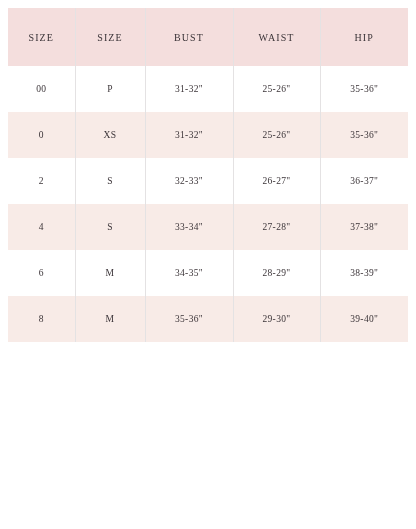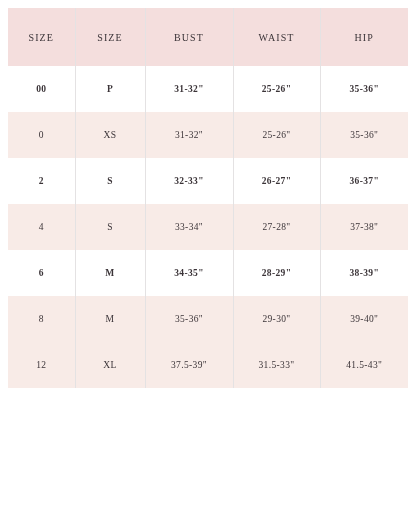--- a/index.html
+++ b/index.html
@@ -63,21 +63,20 @@
   }
 
   .size-chart tbody td {
     height: 46px;
     font-size: 9.5px;
     letter-spacing: 0.35px;
   }
 
   .size-chart tbody tr.row-light td {
     background: #ffffff;
-    font-weight: bold;
   }
 
   .size-chart tbody tr.row-tint td {
     background: #f8ebe7;
   }
 </style>
 </head>
 <body>
 
 <div class="page">
@@ -137,23 +136,16 @@
         <td>28-29"</td>
         <td>38-39"</td>
       </tr>
       <tr class="row-tint">
         <td>8</td>
         <td>M</td>
         <td>35-36"</td>
         <td>29-30"</td>
         <td>39-40"</td>
       </tr>
-      <tr class="row-tint">
-        <td>12</td>
-        <td>XL</td>
-        <td>37.5-39"</td>
-        <td>31.5-33"</td>
-        <td>41.5-43"</td>
-      </tr>
     </tbody>
   </table>
 
 </div>
 
 </body></html>

